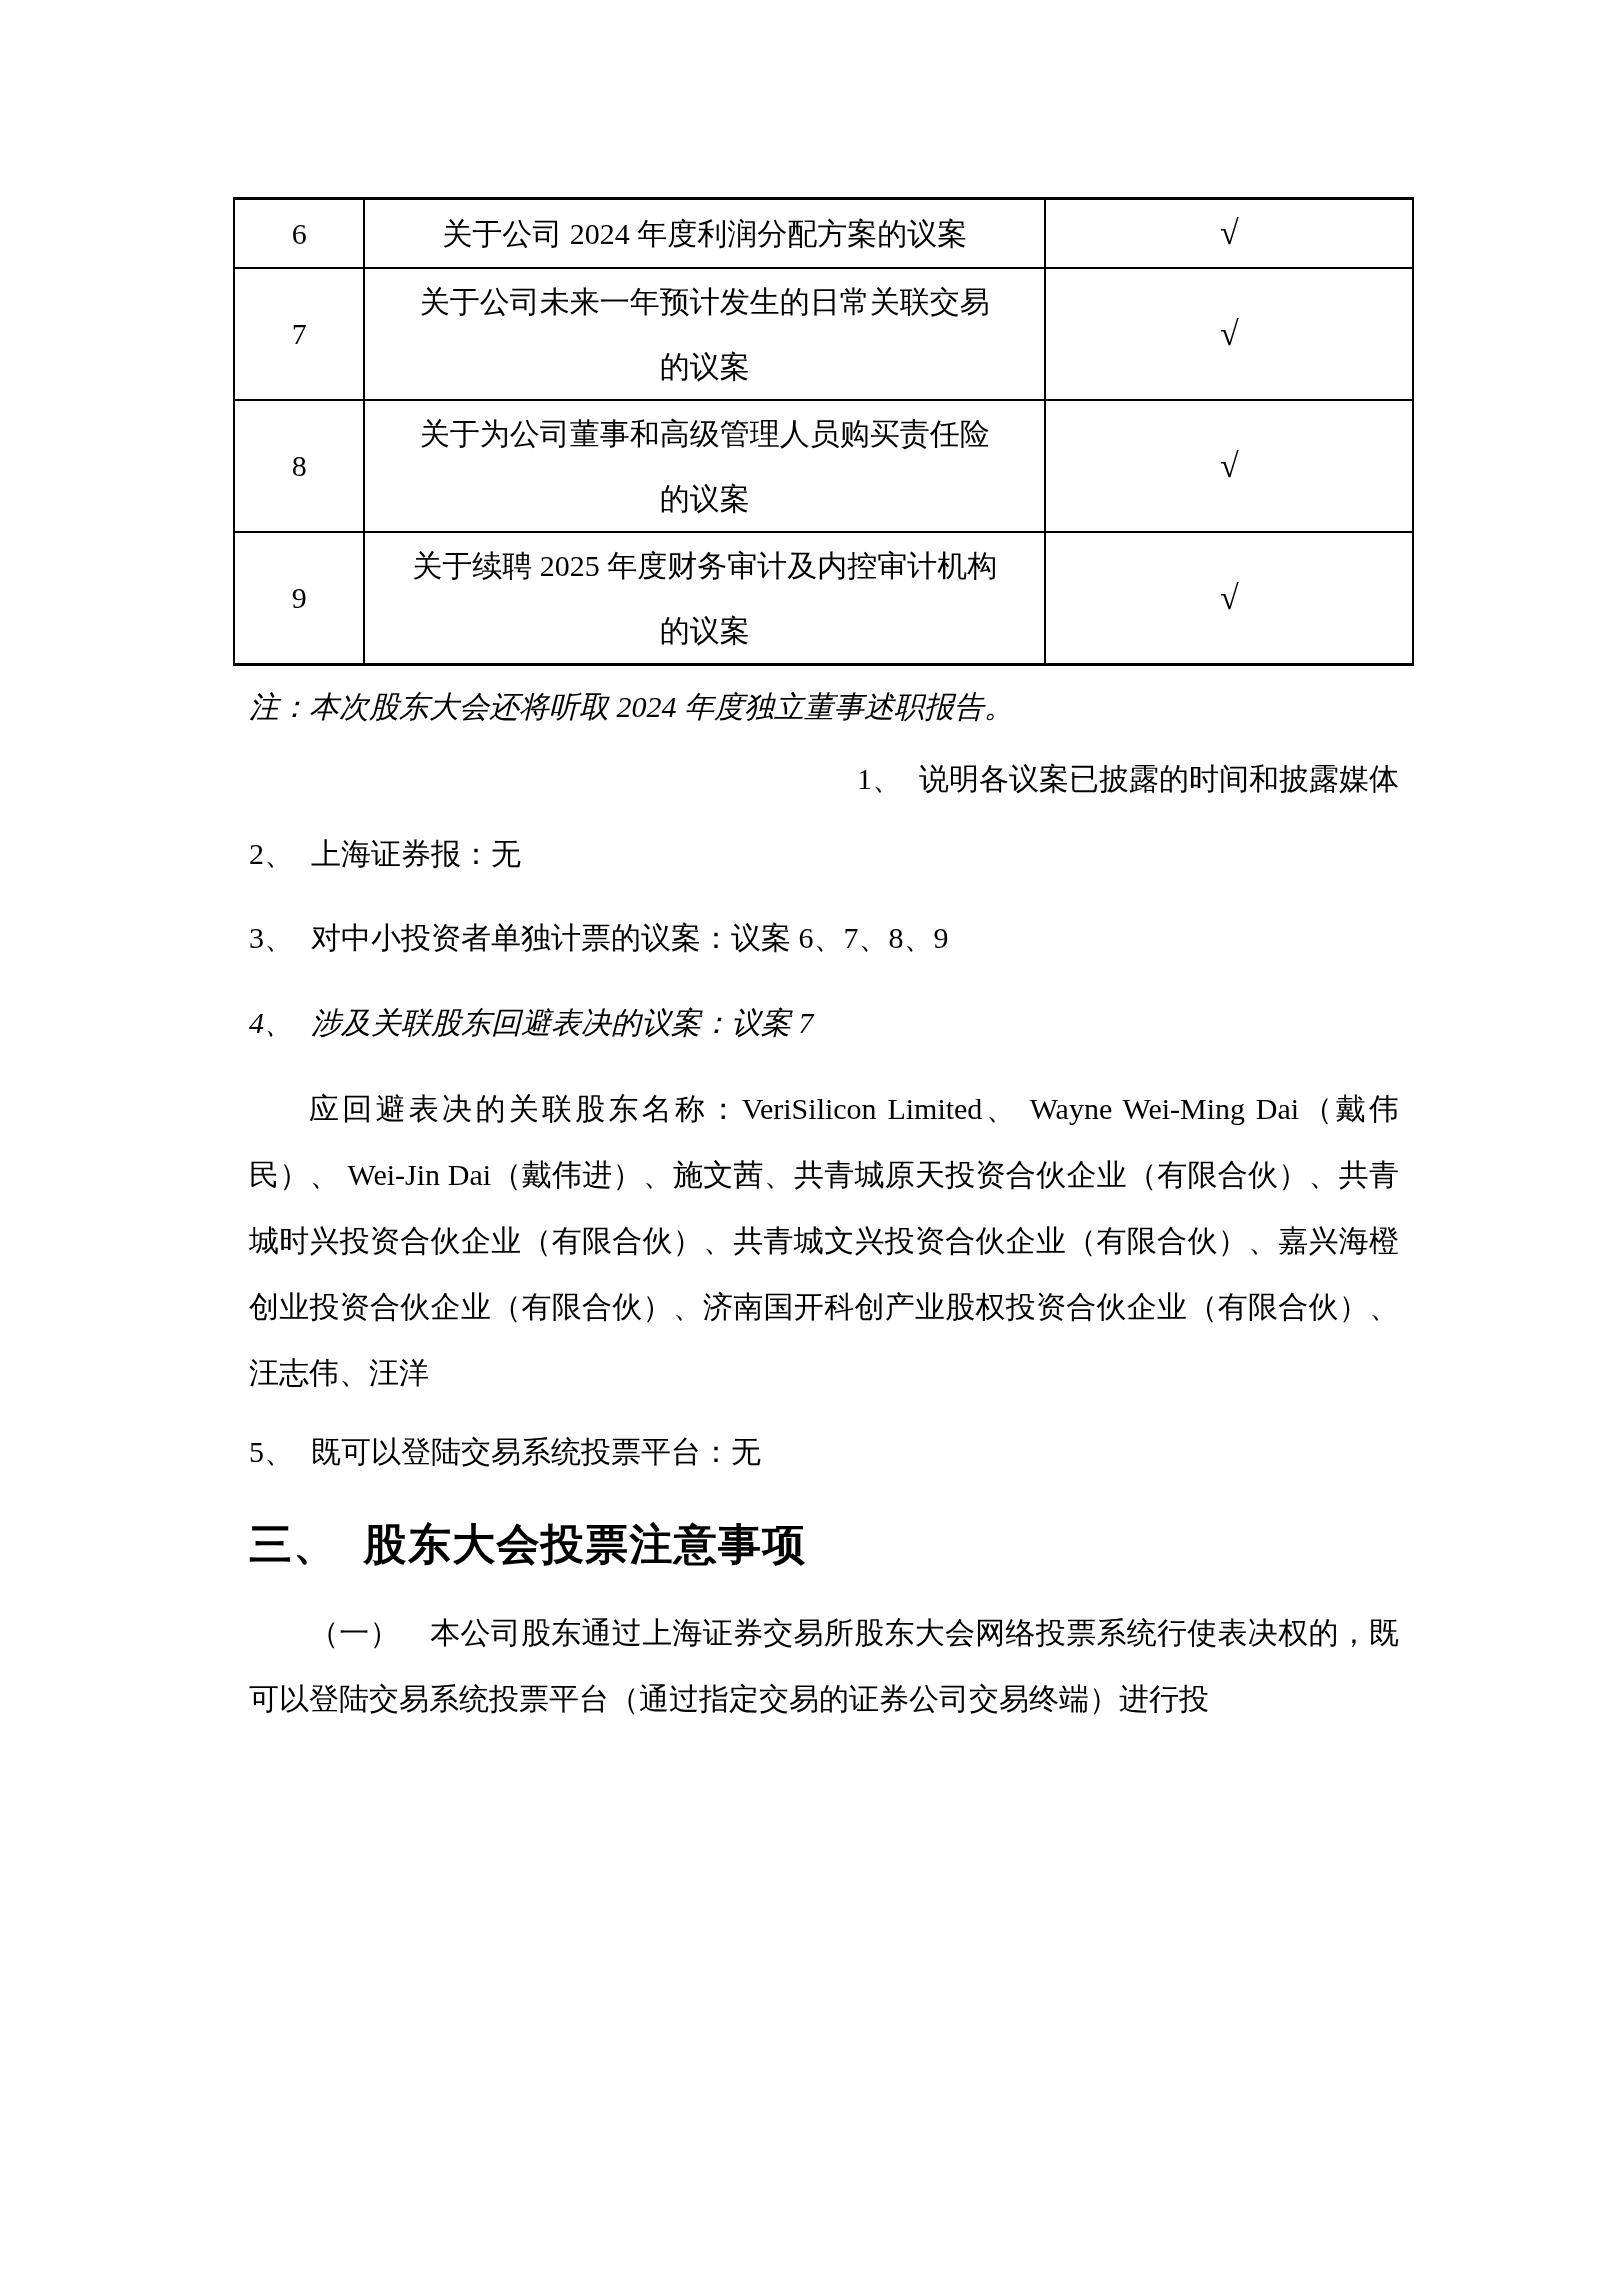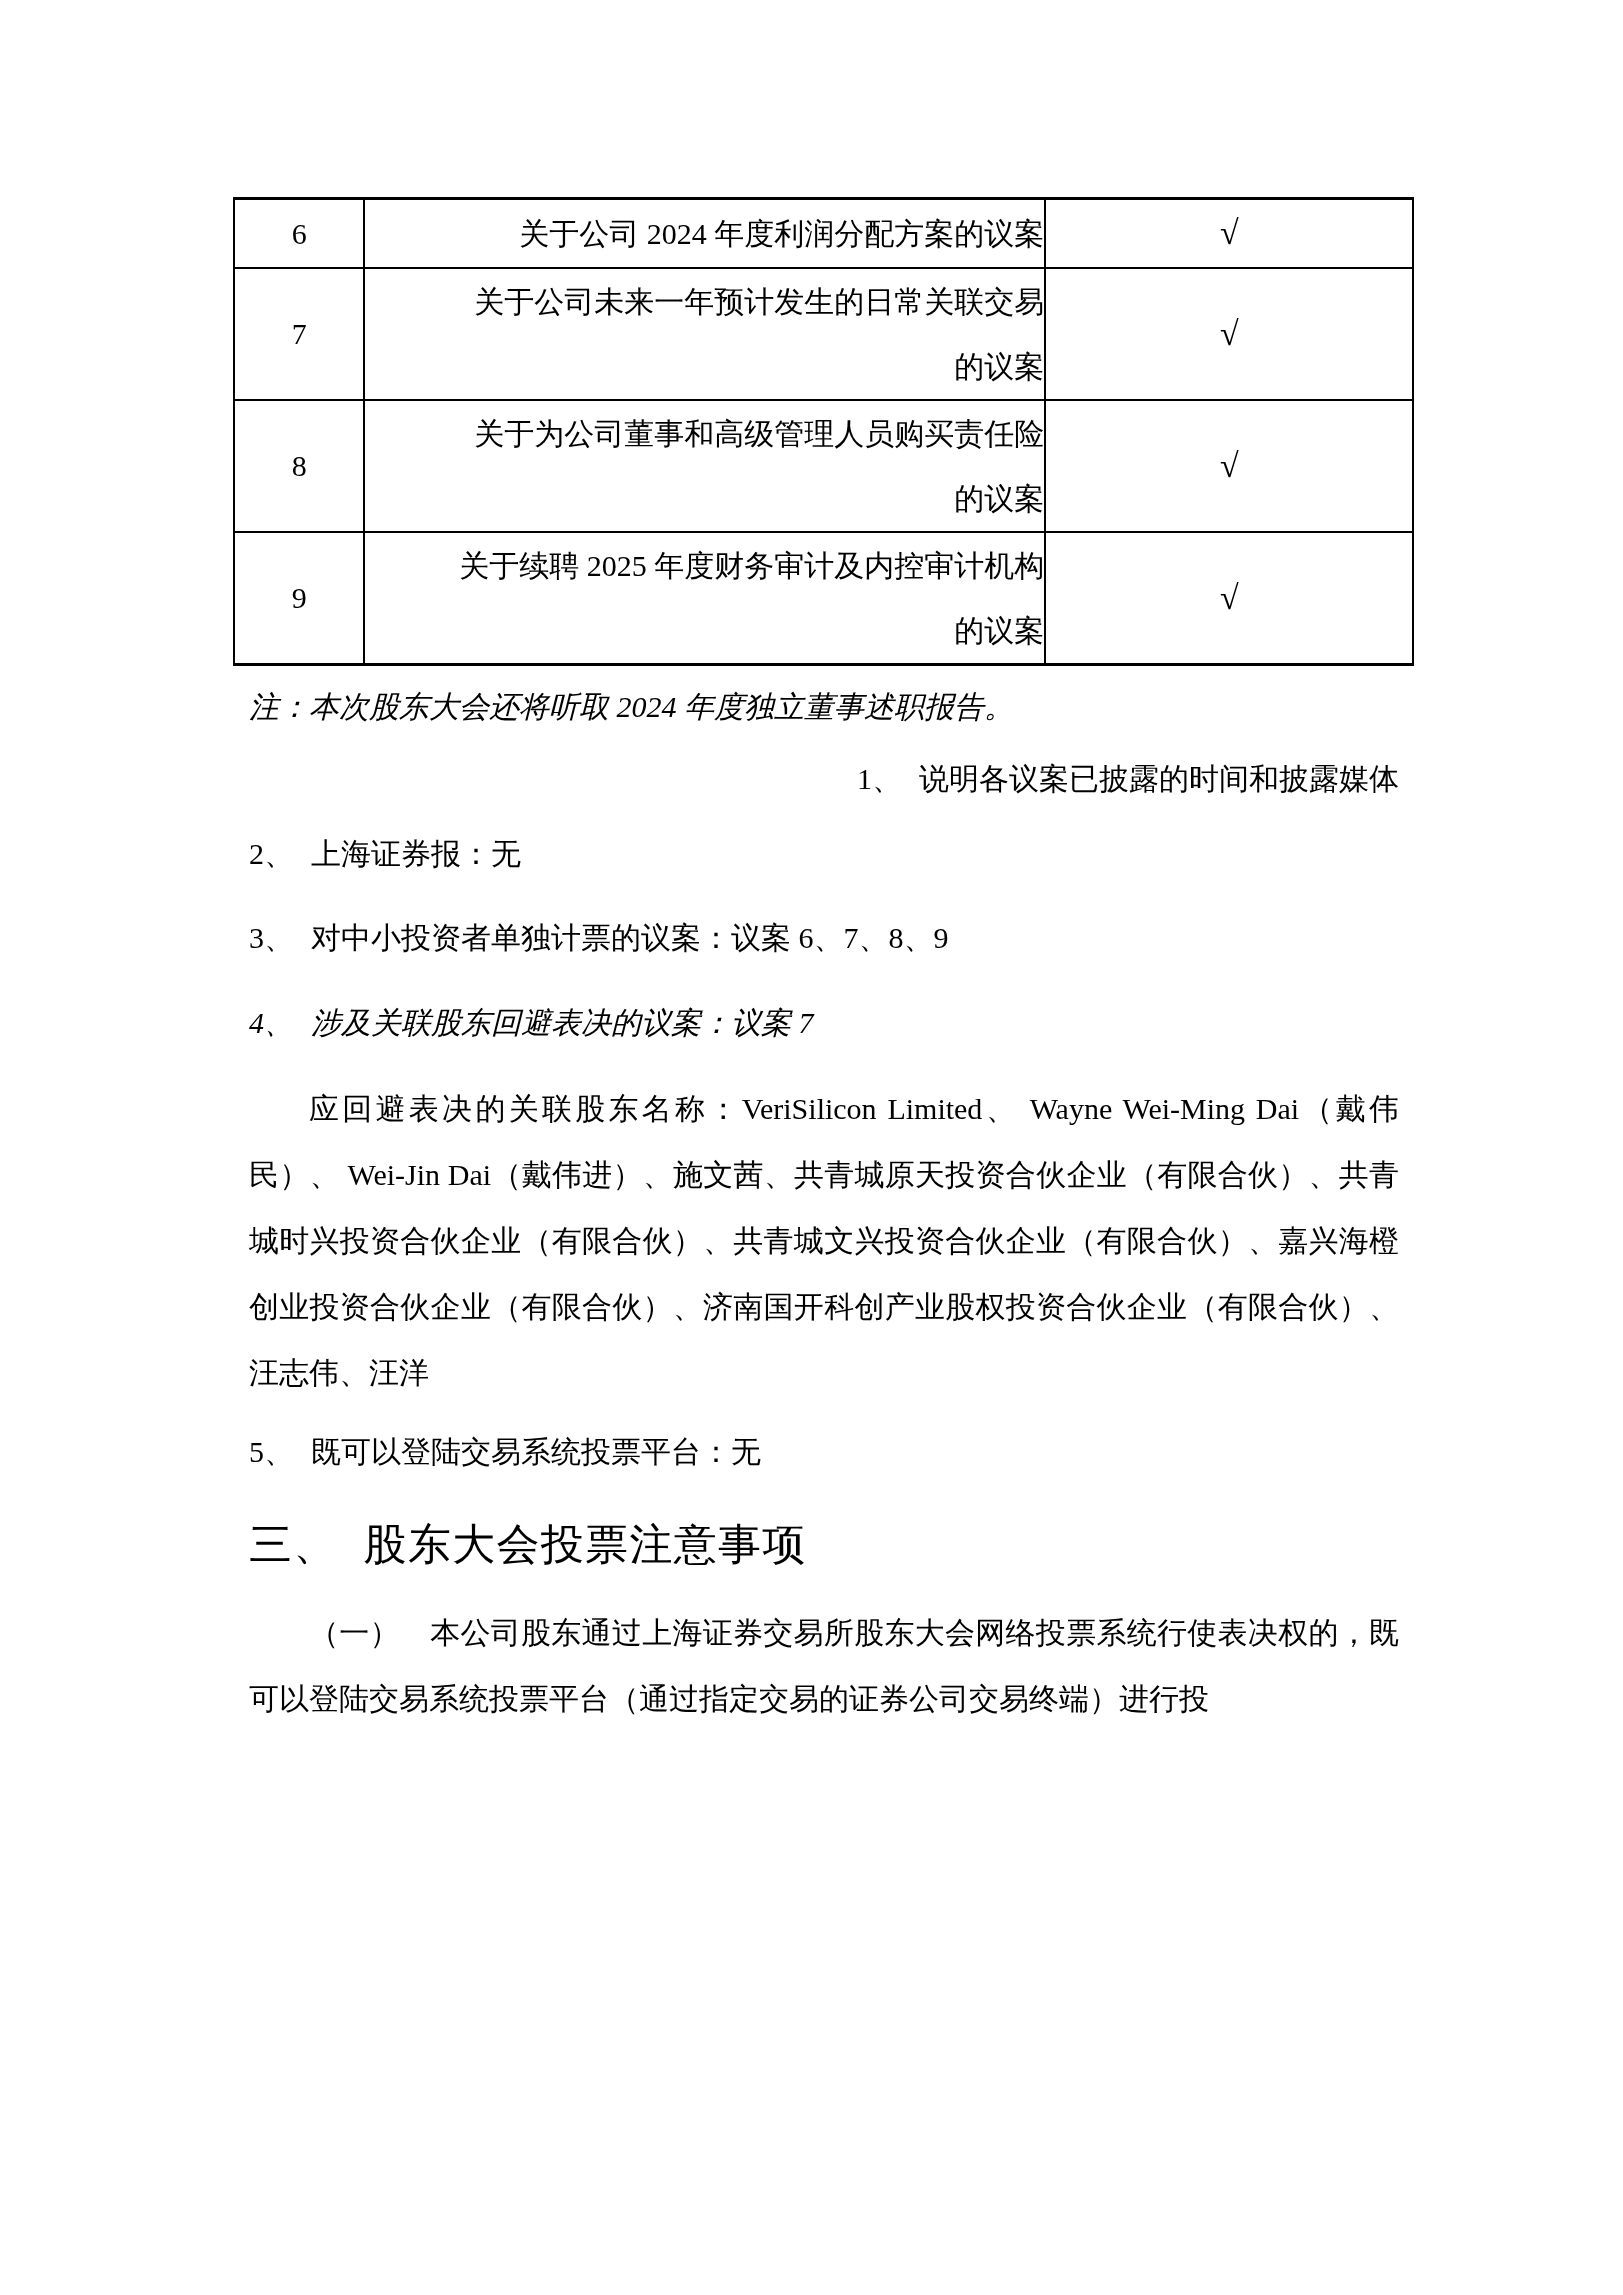--- a/index.html
+++ b/index.html
@@ -38,21 +38,21 @@
   .col-text { width: 681px; }
   .col-mark { width: 368px; }
   tr.r6 { height: 59px; }
   tr.r6 td { border-top-width: 3.3px; border-bottom-width: 2.6px; }
   tr.r7 { height: 128px; }
   tr.r7 td { border-bottom-width: 1.3px; }
   tr.r8 { height: 128px; }
   tr.r8 td { border-bottom-width: 2.6px; }
   tr.r9 { height: 128px; }
   tr.r9 td { border-bottom-width: 3.3px; }
-  .cell-line { line-height: 65px; text-align: right; }
+  .cell-line { line-height: 65px; }
   .check { font-size: 34px; }
 
   
   p { margin: 0; }
   .note  { margin-top: 7.9px; font-style: italic; }
   .item .lbl { margin-right: 17px; }
   .item1 { margin-top: 6.5px; text-align: right; }
   .item2 { margin-top: 8.5px; }
   .item3 { margin-top: 17.7px; }
   .item4 { margin-top: 19.6px; font-style: italic; }
@@ -61,21 +61,21 @@
     text-indent: 60px;
     text-align: justify;
   }
   .para-disclosure { margin-top: 21.6px; }
   .para-avoidance  { margin-top: 19.6px; }
   .para-voting     { margin-top: 14.4px; }
 
   .heading {
     margin: 19.6px 0 0 0;
     font-family: "Liberation Sans", "DejaVu Sans", sans-serif;
-    font-weight: normal;
+    font-weight: bold;
     font-size: 43px;
     line-height: 81px;
     letter-spacing: 1.3px;
   }
   .heading .hnum { margin-right: 26px; }
 </style>
 </head>
 <body>
 
 <div class="sheet">

